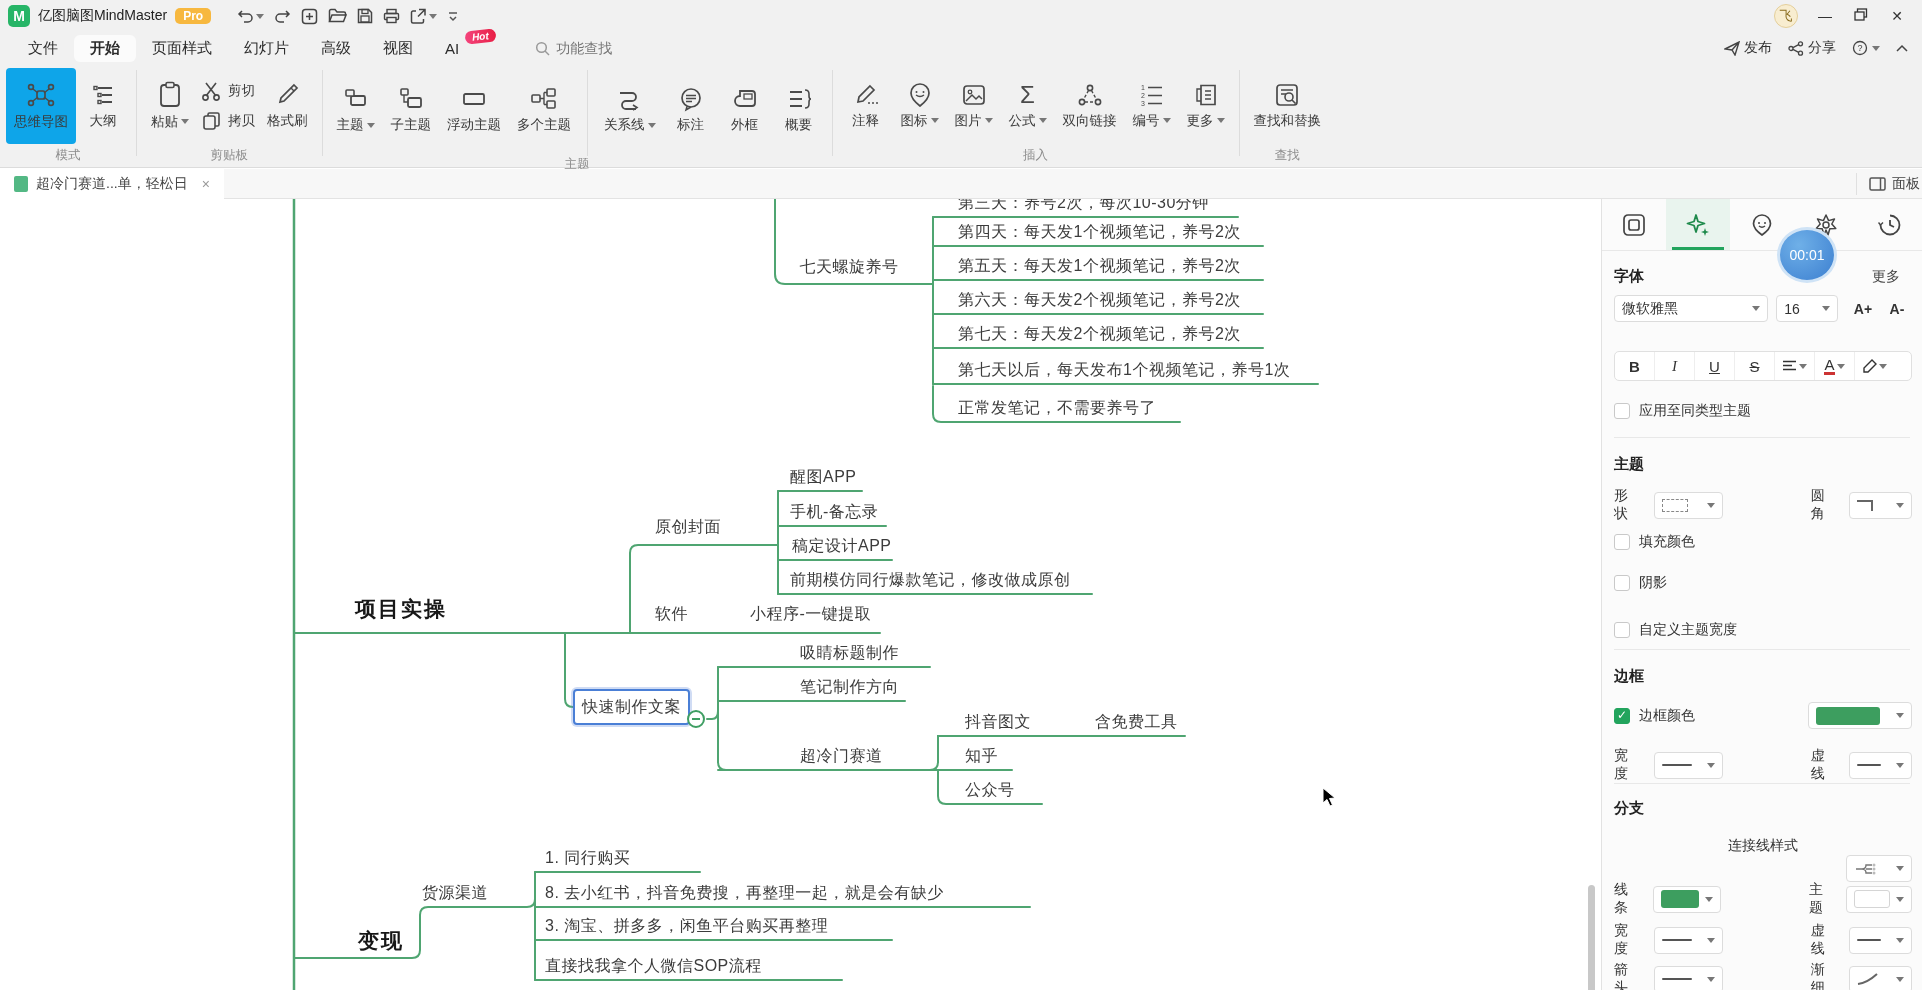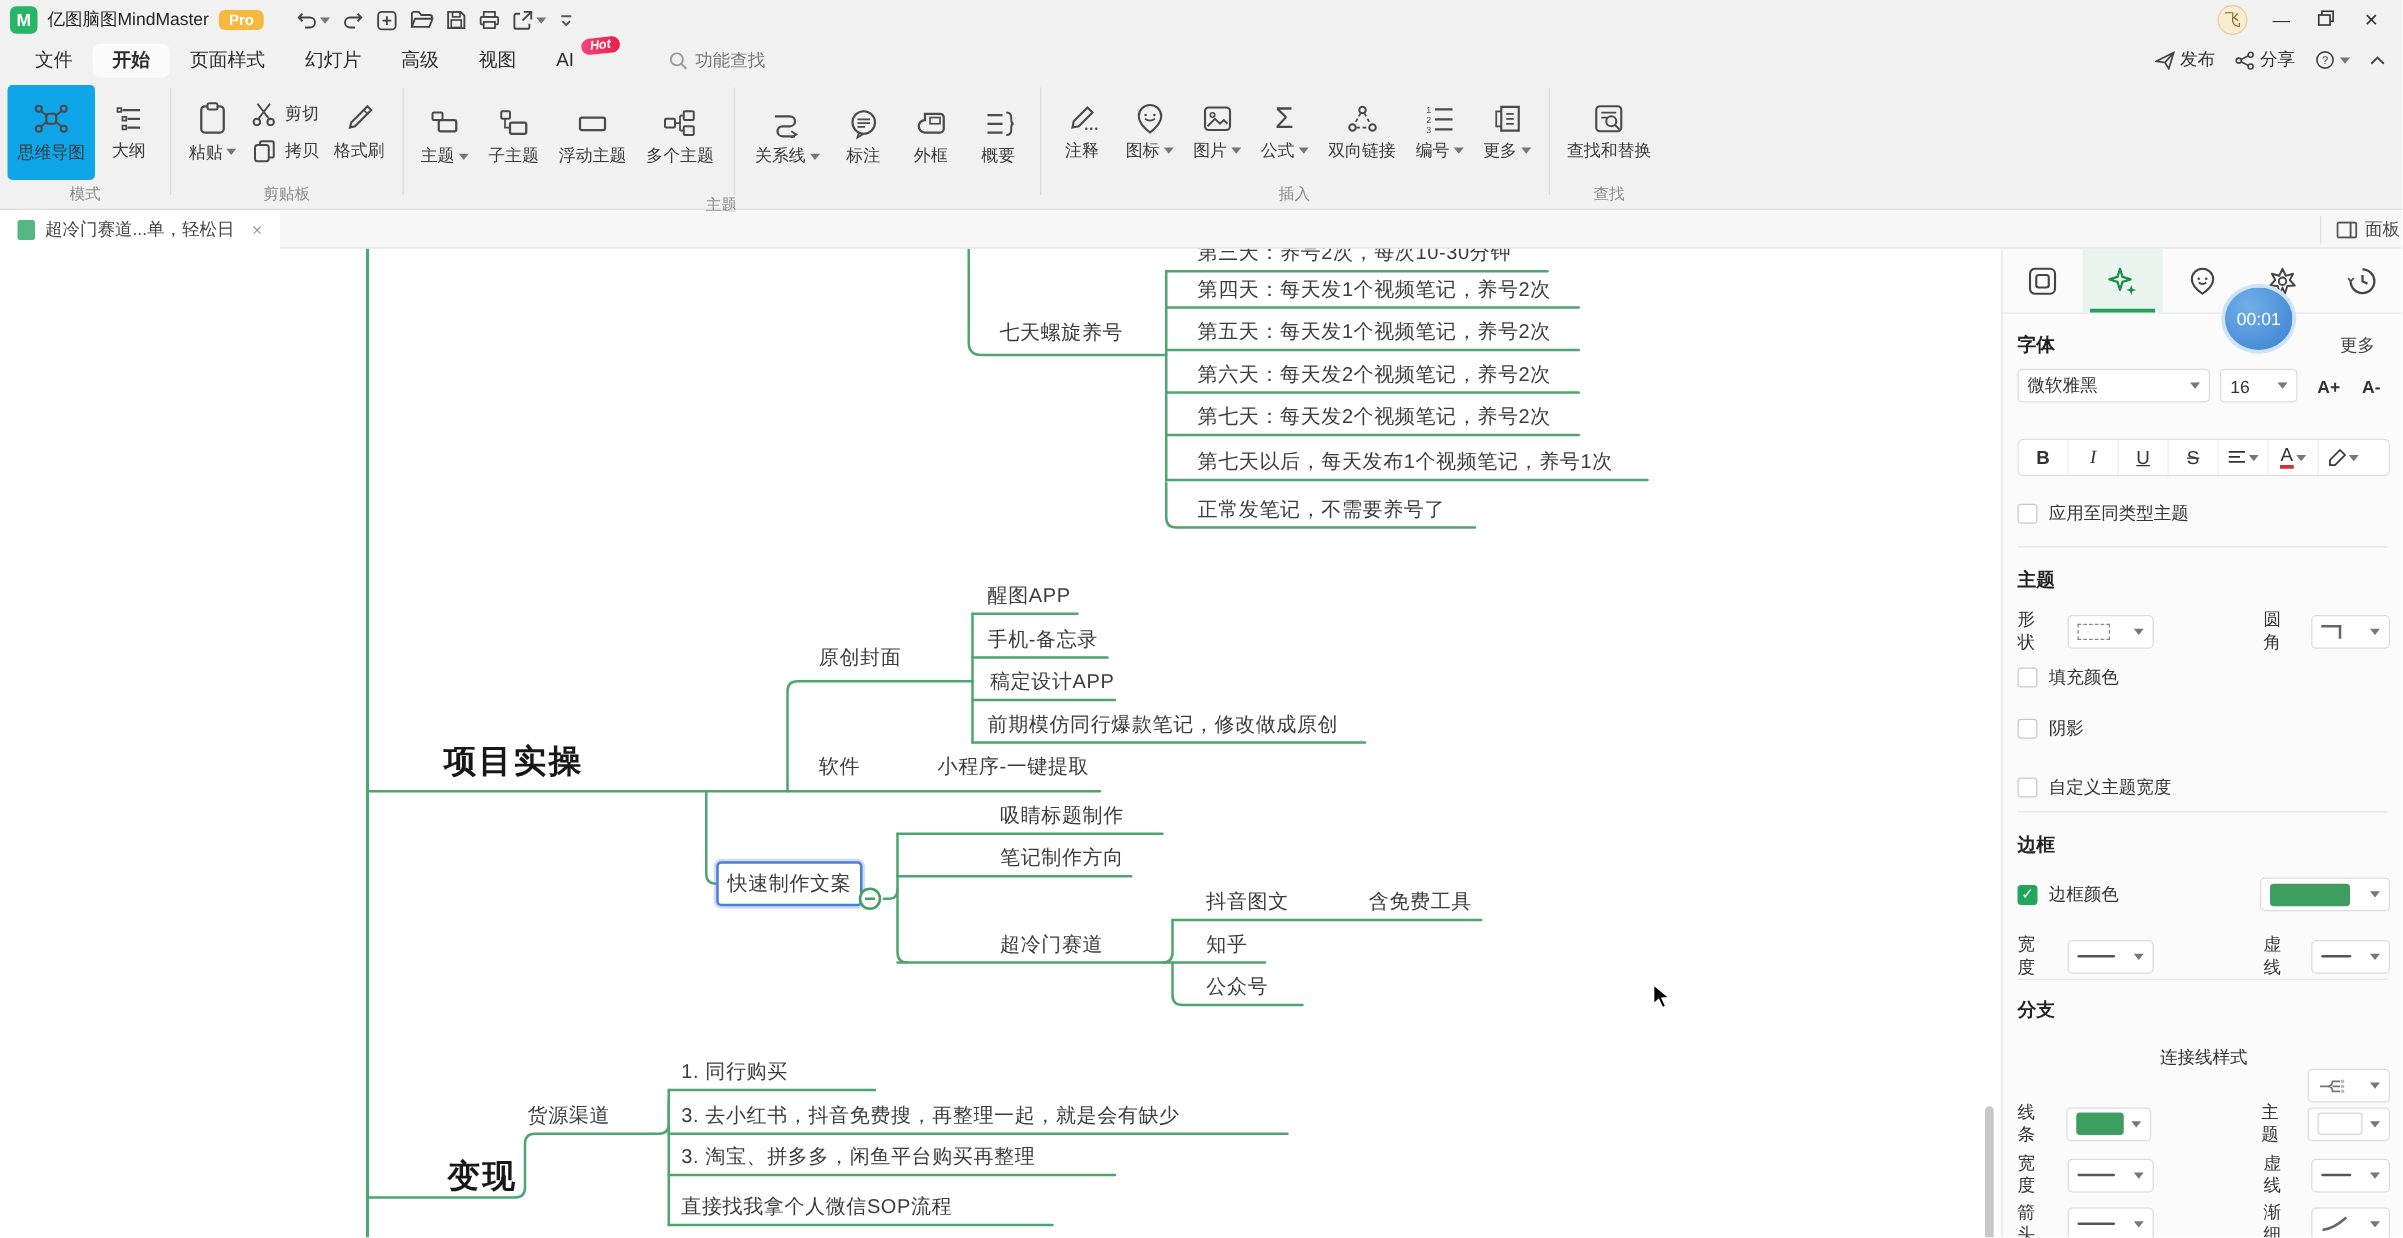--- a/index.html
+++ b/index.html
@@ -44,21 +44,21 @@
   .tabstrip { position:absolute; left:0; top:169px; width:1922px; height:30px; background:#f7f7f7; border-bottom:1px solid #e3e3e3; display:flex; align-items:center; }
   .doctab { display:flex; align-items:center; gap:8px; padding:0 14px; height:30px; background:#fff; font-size:14px; color:#444; }
   .docicon { width:14px; height:16px; background:#53b884; border-radius:2px; }
   .tabclose { color:#999; font-size:14px; margin-left:6px; }
   .panel-toggle { position:absolute; right:0; display:flex; align-items:center; gap:6px; font-size:14px; color:#444; border-left:1px solid #e0e0e0; padding-left:12px; height:22px; width:66px; overflow:hidden; white-space:nowrap; }
 
   
   .canvas { position:absolute; left:0; top:199px; width:1600px; height:791px; background:#fff; overflow:hidden; }
   .canvas svg.lines { position:absolute; left:0; top:-199px; }
   .mnode { position:absolute; transform:translateY(-50%); white-space:nowrap; font-size:16px; color:#3c3c3c; letter-spacing:0.5px; }
-  .mnode.bold { font-size:26px; font-weight:800; color:#171717; letter-spacing:2px; }
+  .mnode.bold { font-size:21px; font-weight:800; color:#171717; letter-spacing:2px; }
   .mnode.center { text-align:center; }
   .selbox { position:absolute; left:573px; top:689px; width:117px; height:36px; border:2px solid #4a7fd6; border-radius:4px; box-shadow:0 0 0 2px rgba(100,140,220,.30); display:flex; align-items:center; justify-content:center; font-size:16px; color:#3c3c3c; letter-spacing:0.5px; background:#fff; }
   .minuscircle { position:absolute; left:687px; top:710px; width:18px; height:18px; border:2px solid #3f9e63; border-radius:50%; background:#fff; display:flex; align-items:center; justify-content:center; }
   .minuscircle i { display:block; width:8px; height:2px; background:#3f9e63; }
   .vscroll { position:absolute; left:1588px; top:686px; width:7px; height:124px; background:#c8c8c8; border-radius:4px; }
   .cursor { position:absolute; left:1322px; top:588px; }
 
   
   .rpanel { position:absolute; left:1601px; top:199px; width:321px; height:791px; background:#fbfbfb; border-left:1px solid #e2e2e2; font-size:14px; color:#333; }
   .ptabs { display:flex; height:52px; border-bottom:1px solid #e8e8e8; }
@@ -568,21 +568,21 @@
     </div>
   <div class="mnode" style="left:800px;top:557px;">超冷门赛道</div>
   <div class="mnode" style="left:965px;top:523px;">抖音图文</div>
   <div class="mnode" style="left:1095px;top:523px;">含免费工具</div>
   <div class="mnode" style="left:965px;top:557px;">知乎</div>
   <div class="mnode" style="left:965px;top:591px;">公众号</div>
 
   <div class="mnode bold" style="left:358px;top:742px;">变现</div>
   <div class="mnode" style="left:422px;top:694px;">货源渠道</div>
   <div class="mnode" style="left:545px;top:659px;">1. 同行购买</div>
-  <div class="mnode" style="left:545px;top:694px;">3. 去小红书，抖音免费搜，再整理一起，就是会有缺少</div>
+  <div class="mnode" style="left:545px;top:694px;">8. 去小红书，抖音免费搜，再整理一起，就是会有缺少</div>
   <div class="mnode" style="left:545px;top:727px;">3. 淘宝、拼多多，闲鱼平台购买再整理</div>
   <div class="mnode" style="left:545px;top:767px;">直接找我拿个人微信SOP流程</div>
 
   <div class="vscroll"></div>
 
   <div class="cursor">
     <svg width="16" height="22" viewBox="0 0 16 22">
         <path d="M1 1 L1 16 L5 12.5 L8 19 L10.5 18 L7.5 11.5 L13 11 z" fill="#000" stroke="#fff" stroke-width="1"></path>
       </svg>
   </div>

